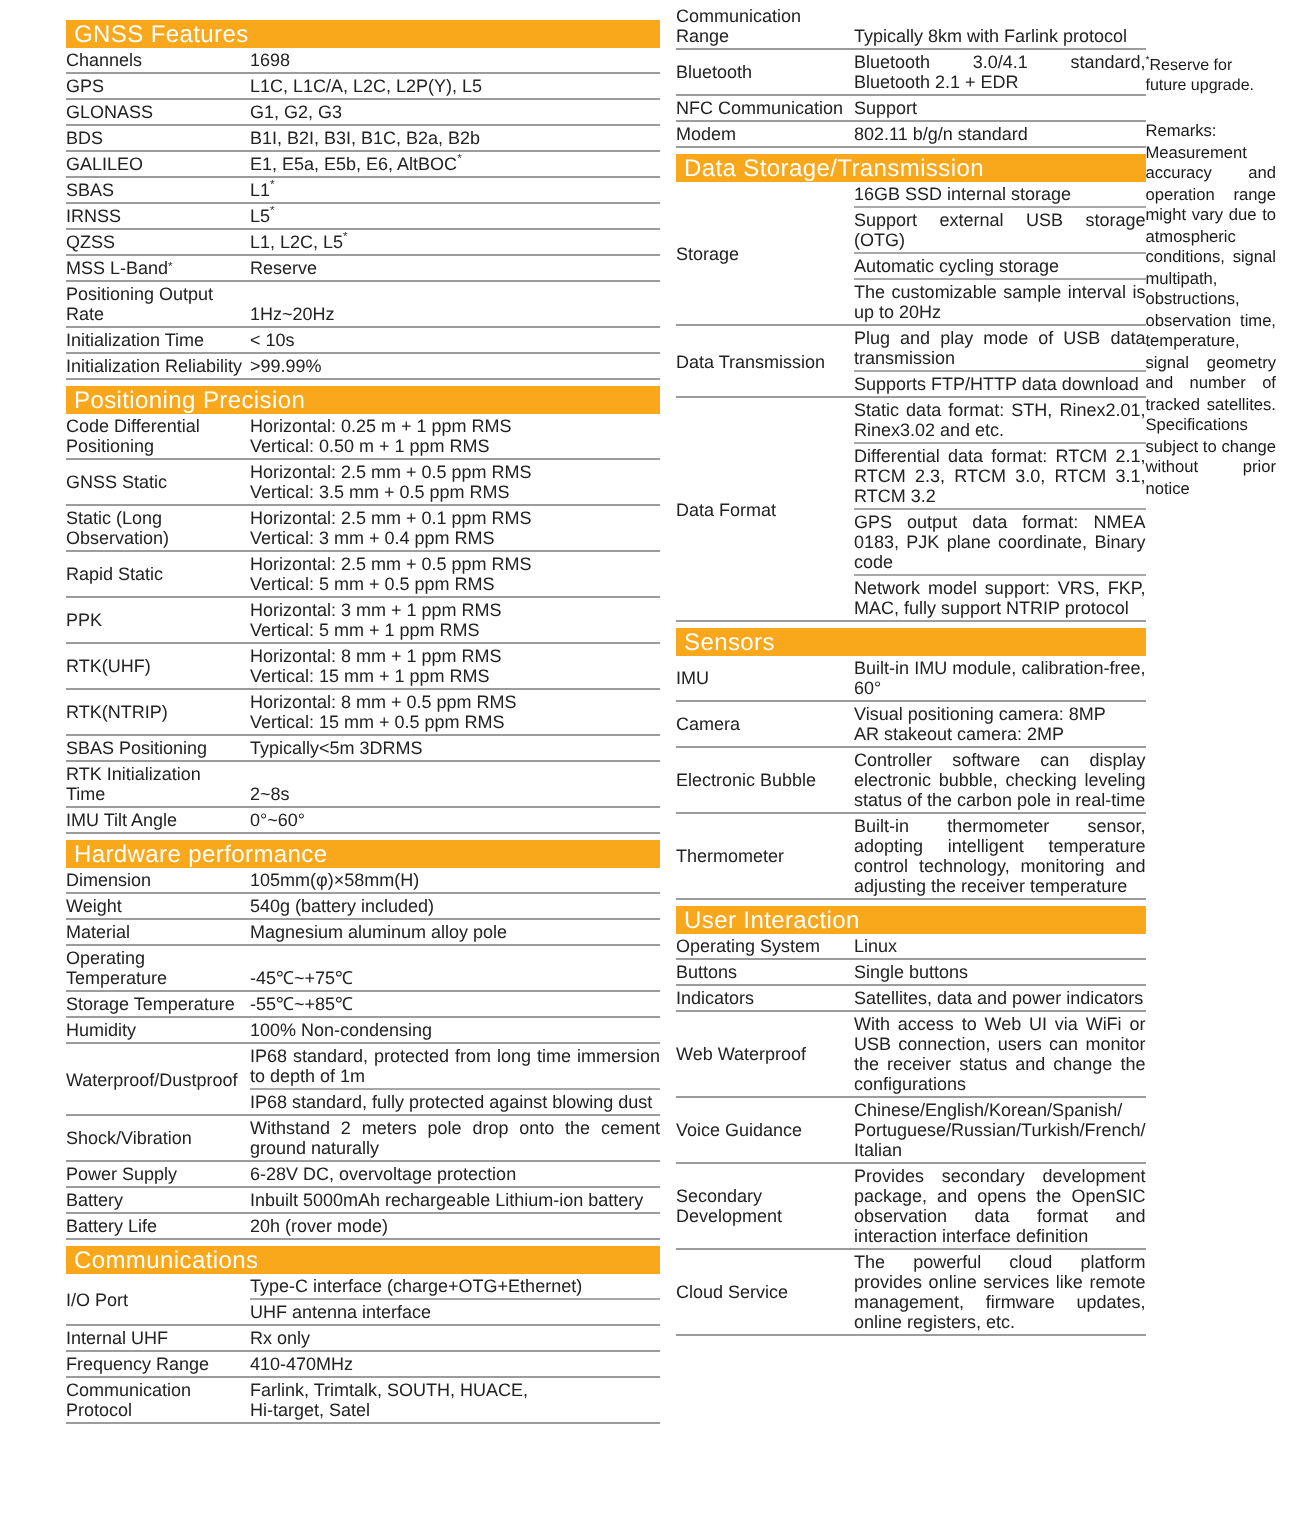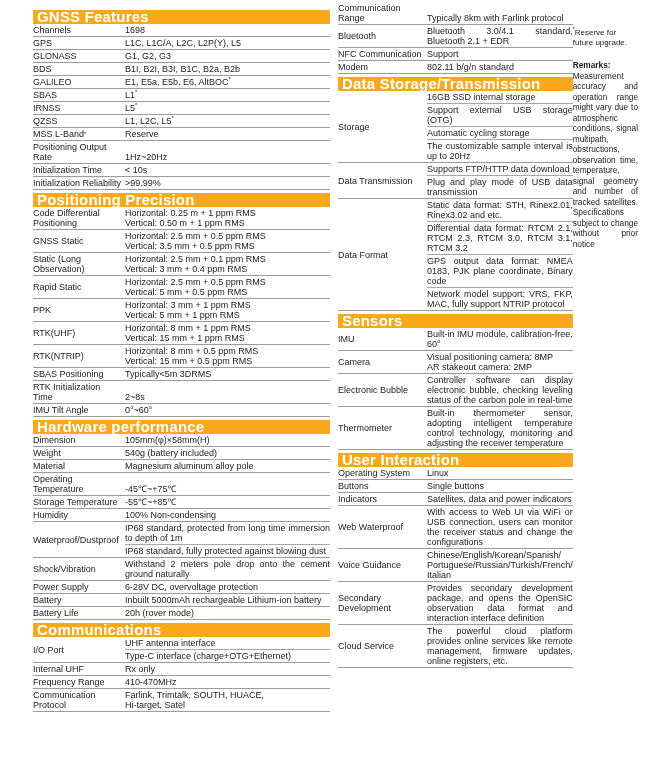--- a/index.html
+++ b/index.html
@@ -6,38 +6,38 @@
   .sheet{
     width:645px;height:768px;box-sizing:border-box;overflow:hidden;
     background:#fff;display:flex;gap:8px;padding:2px 5px 0 33px;
     font-family:"Liberation Sans",sans-serif;font-size:9px;color:#222;
   }
   .col{box-sizing:border-box;}
   .col-left{width:297px;margin-top:8px;}
   .col-right{width:302px;display:flex;flex-direction:row;}
   .spec-section:not(:first-child){margin-top:3px;}
   .section-header{
-    background:var(--accent,#F9A81B);color:#fff;font-weight:bold;
-    font-size:15px;line-height:10px;padding:2px 4px;letter-spacing:.2px;
+    background:var(--accent,#F9A81B);color:#fff;font-weight:normal;
+    font-size:12px;line-height:10px;padding:2px 4px;letter-spacing:.2px;
   }
   .spec-row{display:flex;border-bottom:1px solid #9c9c9c;min-height:12px;}
   .row-label{
     width:92px;flex:none;display:flex;align-items:center;
     padding:1px 3px 1px 0;box-sizing:border-box;line-height:10px;
     overflow-wrap:anywhere;
   }
   .col-right .row-label{width:89px;}
   .row-values{flex:1;display:flex;flex-direction:column;justify-content:flex-end;min-width:0;}
   .sub{padding:1px 0;line-height:10px;text-align:justify;overflow-wrap:break-word;}
   .sub + .sub{border-top:1px solid #a8a8a8;}
   sup{font-size:0.65em;line-height:0;vertical-align:super;}
   .footnote{margin-top:26px;padding-right:2px;color:#1a1a1a;}
   .reserve-note{font-size:8px;line-height:10px;margin-bottom:12px;}
   .remarks{font-size:8.3px;line-height:10.5px;text-align:justify;}
-  .remarks-label{font-weight:bold;}
+  .remarks-label{font-weight:normal;}
 </style>
 </head>
 <body>
 
 <div class="sheet">
   <div class="col col-left">
       <section class="spec-section">
     <div class="section-header">GNSS Features</div>
     <div class="rows">
           <div class="spec-row">
@@ -250,22 +250,22 @@
             </div>
   </div>
         </div>
   </section>
       <section class="spec-section">
     <div class="section-header">Communications</div>
     <div class="rows">
           <div class="spec-row">
     <div class="row-label">I/O Port</div>
     <div class="row-values">
+              <div class="sub">Type-C interface (charge+OTG+Ethernet)</div>
               <div class="sub">UHF antenna interface</div>
-              <div class="sub">Type-C interface (charge+OTG+Ethernet)</div>
             </div>
   </div>
           <div class="spec-row">
     <div class="row-label">Internal UHF</div>
     <div class="row-values">
               <div class="sub">Rx only</div>
             </div>
   </div>
           <div class="spec-row">
     <div class="row-label">Frequency Range</div>
@@ -321,22 +321,22 @@
     <div class="row-values">
                 <div class="sub">16GB SSD internal storage</div>
                 <div class="sub">Support external USB storage (OTG)</div>
                 <div class="sub">Automatic cycling storage</div>
                 <div class="sub">The customizable sample interval is up to 20Hz</div>
               </div>
   </div>
             <div class="spec-row">
     <div class="row-label">Data Transmission</div>
     <div class="row-values">
+                <div class="sub">Plug and play mode of USB data transmission</div>
                 <div class="sub">Supports FTP/HTTP data download</div>
-                <div class="sub">Plug and play mode of USB data transmission</div>
               </div>
   </div>
             <div class="spec-row">
     <div class="row-label">Data Format</div>
     <div class="row-values">
                 <div class="sub">Static data format: STH, Rinex2.01, Rinex3.02 and etc.</div>
                 <div class="sub">Differential data format: RTCM 2.1, RTCM 2.3, RTCM 3.0, RTCM 3.1, RTCM 3.2</div>
                 <div class="sub">GPS output data format: NMEA 0183, PJK plane coordinate, Binary code</div>
                 <div class="sub">Network model support: VRS, FKP, MAC, fully support NTRIP protocol</div>
               </div>

